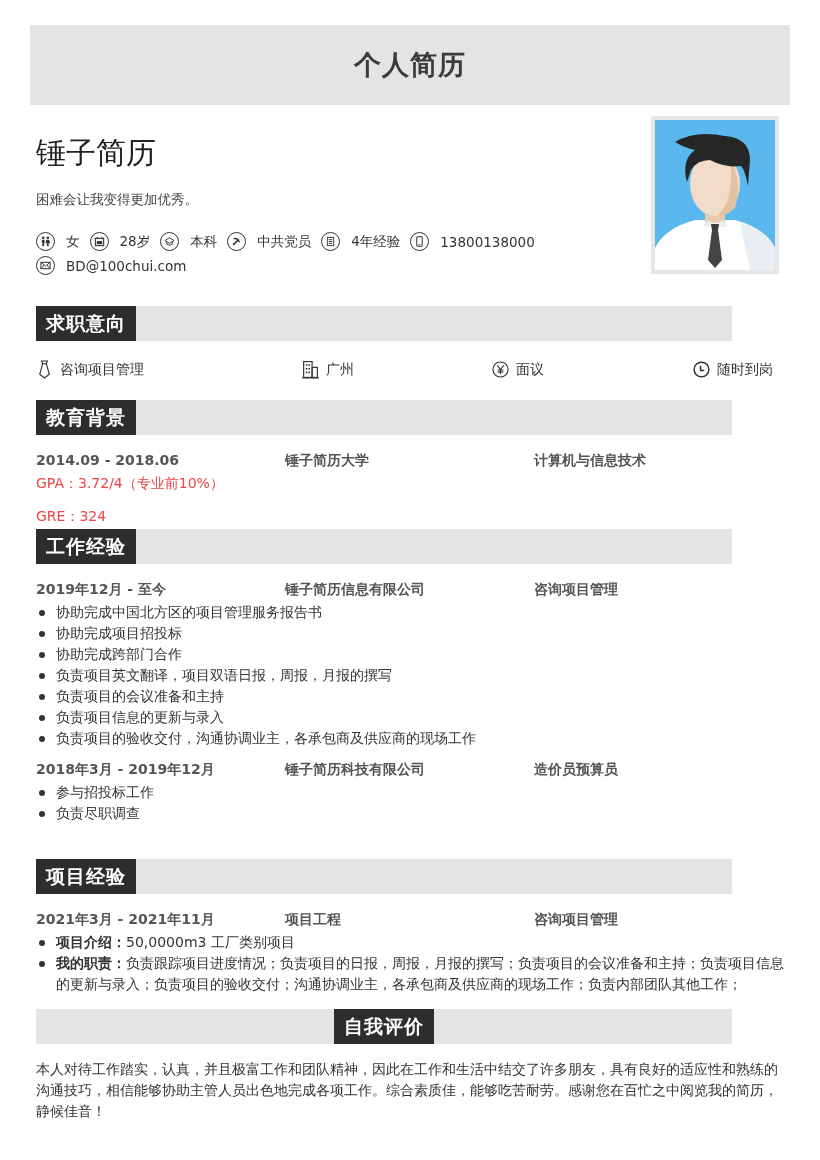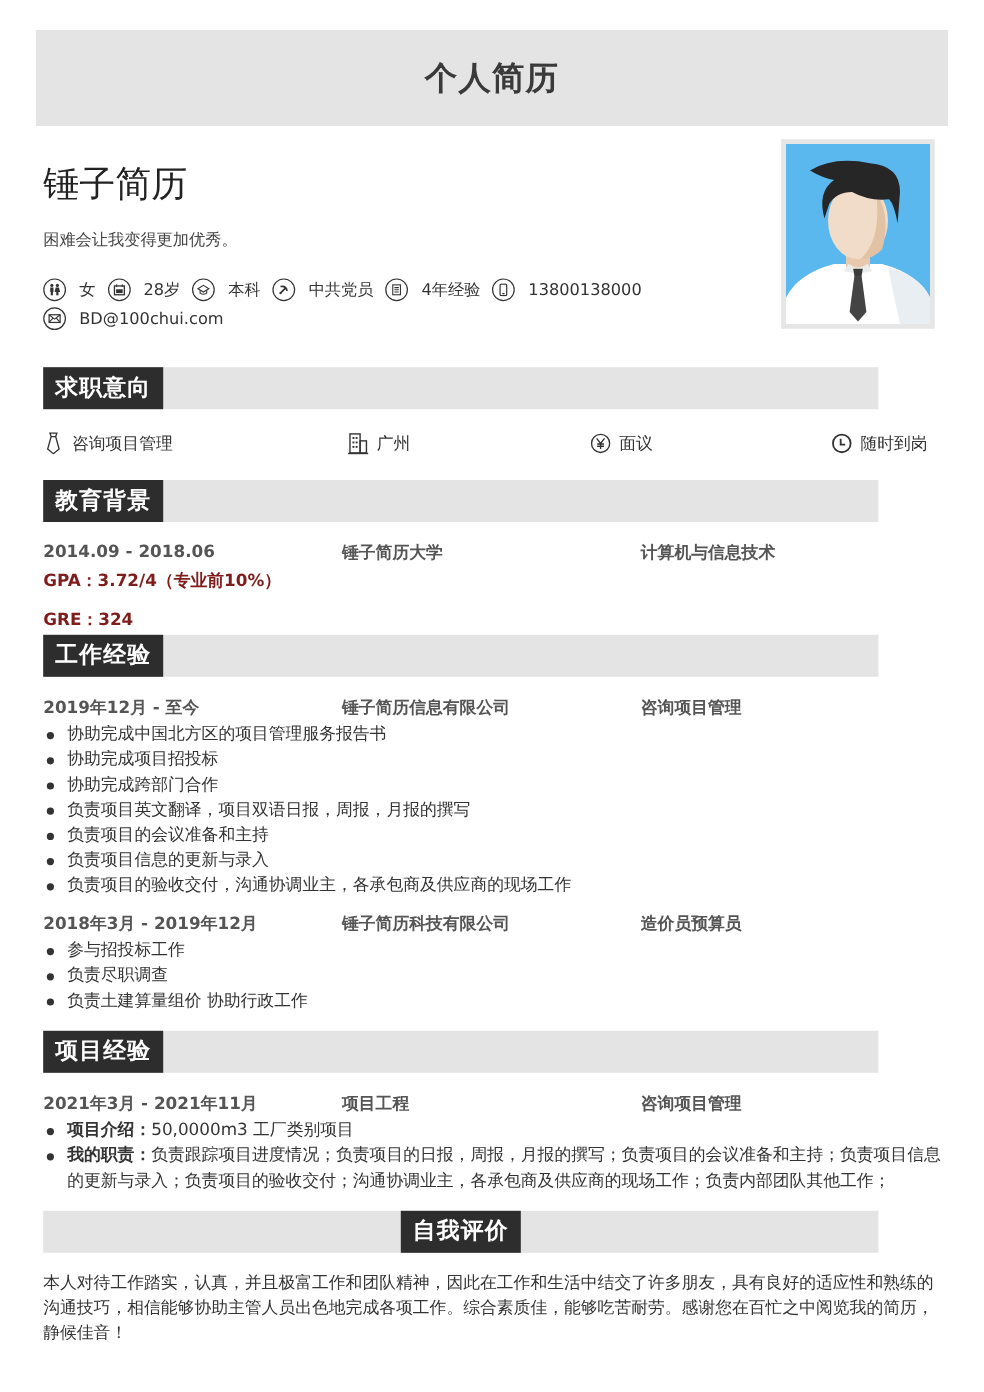--- a/index.html
+++ b/index.html
@@ -20,21 +20,21 @@
   .photo { position: absolute; left: 651px; top: 116px; width: 128px; height: 158px; background: #e6e6e6; padding: 4px; }
   .photo-inner { width: 100%; height: 100%; background: #5ab8ee; position: relative; overflow: hidden; }
   .section-bar { position: absolute; left: 36px; width: 696px; height: 35px; background: #e4e4e4; }
   .section-bar .label { display: inline-block; height: 35px; line-height: 35px; background: #2d2d2d; color: #fff;
     font-size: 19px; font-weight: bold; padding: 0 10px; letter-spacing: 1px; }
   .intent-row { position: absolute; top: 360px; left: 36px; width: 748px; font-size: 14px; color: #333; }
   .intent-item { position: absolute; display: flex; align-items: center; top: 0; }
   .intent-item svg { width: 17px; height: 19px; margin-right: 7px; }
   .row3 { position: absolute; left: 36px; width: 748px; font-size: 14px; font-weight: bold; color: #555; }
   .row3 span { position: absolute; top: 0; white-space: nowrap; }
-  .plain-line { position: absolute; left: 36px; font-size: 14px; color: #7f1d1d; font-weight: bold; }
+  .plain-line { position: absolute; left: 36px; font-size: 14px; color: #ef4444; }
   ul.bullets { position: absolute; left: 36px; width: 748px; list-style: none; font-size: 14px; color: #333; }
   ul.bullets li { position: relative; padding-left: 20px; line-height: 21px; }
   ul.bullets li::before { content: ""; position: absolute; left: 3px; top: 8px; width: 6px; height: 6px; background: #333; border-radius: 50%; }
   ul.bullets li b { font-weight: bold; }
   .self-eval { position: absolute; left: 36px; top: 1059px; width: 748px; font-size: 14px; line-height: 21px; color: #333; }
 </style>
 </head>
 <body>
 
 <div class="page-header">
@@ -141,21 +141,21 @@
   <span class="label">求职意向</span>
 </div>
 <div class="intent-row">
   <div class="intent-item" style="left:0;">
     <svg viewBox="0 0 14 20">
         <path d="M4 1 H10 L9 4 L12 15 L7 19 L2 15 L5 4 Z" fill="none" stroke="#333" stroke-width="1.2"></path>
         <line x1="5" y1="4" x2="9" y2="4" stroke="#333" stroke-width="1.2"></line>
       </svg>
     <span>咨询项目管理</span>
   </div>
-  <div class="intent-item" style="left:254px;">
+  <div class="intent-item" style="left:266px;">
     <svg viewBox="0 0 16 18">
         <rect x="1.5" y="1.5" width="8" height="15" fill="none" stroke="#333" stroke-width="1.1"></rect>
         <rect x="9.5" y="7" width="5" height="9.5" fill="none" stroke="#333" stroke-width="1.1"></rect>
         <rect x="3.5" y="4" width="1.5" height="1.5" fill="#333"></rect>
         <rect x="6" y="4" width="1.5" height="1.5" fill="#333"></rect>
         <rect x="3.5" y="7.5" width="1.5" height="1.5" fill="#333"></rect>
         <rect x="6" y="7.5" width="1.5" height="1.5" fill="#333"></rect>
         <rect x="3.5" y="11" width="1.5" height="1.5" fill="#333"></rect>
         <rect x="6" y="11" width="1.5" height="1.5" fill="#333"></rect>
         <line x1="0" y1="17" x2="16" y2="17" stroke="#333" stroke-width="1.1"></line>
@@ -207,21 +207,20 @@
   <li>负责项目的验收交付，沟通协调业主，各承包商及供应商的现场工作</li>
 </ul>
 <div class="row3" style="top:761px;">
   <span style="left:0;">2018年3月 - 2019年12月</span>
   <span style="left:249px;">锤子简历科技有限公司</span>
   <span style="left:498px;">造价员预算员</span>
 </div>
 <ul class="bullets" style="top:782px;">
   <li>参与招投标工作</li>
   <li>负责尽职调查</li>
-  <li>负责土建算量组价 协助行政工作</li>
 </ul>
 
 <div class="section-bar" style="top:859px;">
   <span class="label">项目经验</span>
 </div>
 <div class="row3" style="top:911px;">
   <span style="left:0;">2021年3月 - 2021年11月</span>
   <span style="left:249px;">项目工程</span>
   <span style="left:498px;">咨询项目管理</span>
 </div>

